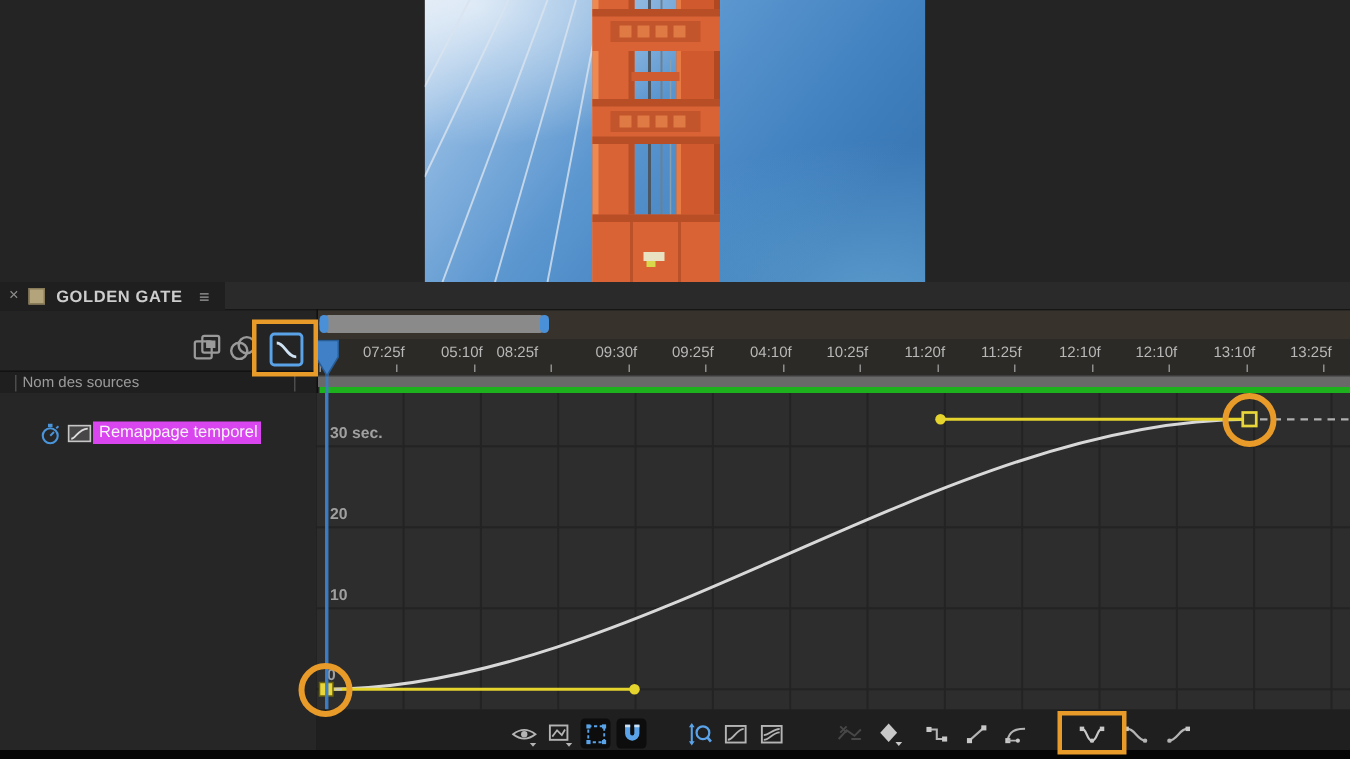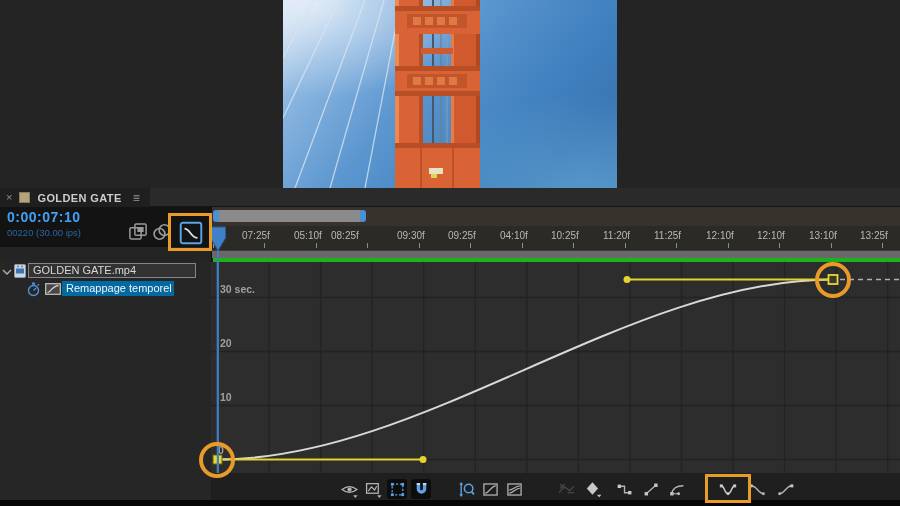--- a/index.html
+++ b/index.html
@@ -23,21 +23,21 @@
   .tc-main { position:absolute; left:7px; top:2px; color:#42a1f5; font-size:14px; font-weight:bold; letter-spacing:.5px; }
   .tc-sub  { position:absolute; left:7px; top:20px; color:#27679f; font-size:9.5px; }
   .hdr-ic { position:absolute; top:222px; width:20px; height:20px; }
   .col-header { position:absolute; left:0; top:247px; width:211px; height:15px; background:#1f1f1f; border-top:1px solid #121212; }
   .col-header span { position:absolute; left:15px; top:2px; font-size:10px; color:#9c9c9c; }
   .col-sep { position:absolute; top:2px; width:1px; height:11px; background:#4c4c4c; }
   .lp-body { position:absolute; left:0; top:262px; width:211px; height:238px; background:#262626; }
   .row1 { position:absolute; left:0; top:0; width:211px; height:18px; }
   .row2 { position:absolute; left:0; top:18px; width:211px; height:18px; }
   .name-box { position:absolute; left:28px; top:1px; width:168px; height:15px; border:1px solid #868686; background:#323232; color:#d8d8d8; font-size:11px; line-height:13px; padding-left:4px; white-space:nowrap; }
-  .prop-box { position:absolute; left:62px; top:1px; width:112px; height:15px; background:#0369a1; color:#f5f5f5; font-size:11px; line-height:15px; padding-left:4px; white-space:nowrap; }
+  .prop-box { position:absolute; left:62px; top:1px; width:112px; height:15px; background:#d946ef; color:#f5f5f5; font-size:11px; line-height:15px; padding-left:4px; white-space:nowrap; }
   .vdivider { position:absolute; left:211px; top:206px; width:1px; height:294px; background:#0f0f0f; }
 
   
   .navstrip { position:absolute; left:212px; top:207px; width:688px; height:19px; background:#37332c; }
   .navbar { position:absolute; left:1px; top:3px; width:153px; height:12px; background:#8a8a8a; border-radius:6px; }
   .navcap { position:absolute; top:0; width:6px; height:12px; background:#4a90d9; border-radius:3px; }
   .ruler { position:absolute; left:212px; top:226px; width:688px; height:24px; background:#2b2a26; overflow:hidden; }
   .rl { position:absolute; top:4px; width:44px; margin-left:-22px; font-size:10px; color:#b8b8b8; }
   .tick { position:absolute; top:17px; width:1px; height:5px; background:#8d8d8d; }
   .navbar2 { position:absolute; left:212px; top:250px; width:688px; height:8px; background:#696969; border-top:1px solid #3c3c3c; }
@@ -144,24 +144,20 @@
 
   <div class="panel-header">
     <div class="tab">
       <span class="tab-close">×</span>
       <span class="tab-square"></span>
       <span class="tab-title">GOLDEN GATE</span>
       <span class="tab-menu">≡</span>
     </div>
   </div>
 
-  <div class="tc-block">
-    <div class="tc-main">0:00:07:10</div>
-    <div class="tc-sub">00220 (30.00 ips)</div>
-  </div>
 
   <span class="hdr-ic" style="left:128px">
     <svg width="20" height="20" viewBox="0 0 16 16">
         <g stroke="#9a9a9a" fill="none" stroke-width="1.2">
           <rect x="1.5" y="4.5" width="9" height="9" rx="1"></rect>
           <rect x="5.5" y="1.5" width="9" height="9" rx="1"></rect>
         </g>
         <rect x="7.5" y="4" width="5" height="4" fill="#9a9a9a"></rect>
       </svg>
   </span>
@@ -173,34 +169,27 @@
         </g>
       </svg>
   </span>
   <span class="hdr-ic" style="left:178px; top:220px; width:26px; height:26px">
     <svg width="26" height="26" viewBox="0 0 24 24">
         <rect x="2.5" y="2.5" width="19" height="19" rx="2" fill="none" stroke="#5ba3e8" stroke-width="1.8"></rect>
         <path d="M6,8 C11,8 12,16.5 18,16.5" fill="none" stroke="#cfe2f4" stroke-width="1.7"></path>
       </svg>
   </span>
 
+  <div class="col-header">
+    <span>Nom des sources</span>
+    <span class="col-sep" style="left:10px"></span>
+    <span class="col-sep" style="left:196px"></span>
+  </div>
 
   <div class="lp-body">
-    <div class="row1">
-      <svg style="position:absolute;left:2px;top:6px" width="10" height="8" viewBox="0 0 10 8">
-          <polyline points="1,2 5,6 9,2" fill="none" stroke="#b0b0b0" stroke-width="1.4"></polyline>
-        </svg>
-      <svg style="position:absolute;left:14px;top:2px" width="12" height="14" viewBox="0 0 12 14">
-          <rect x="0.5" y="0.5" width="11" height="13" rx="1" fill="#cdd6e0" stroke="#8899aa"></rect>
-          <rect x="2" y="4.5" width="8" height="5" fill="#3a76b6"></rect>
-          <circle cx="4" cy="2.5" r="1" fill="#6e7f90"></circle>
-          <circle cx="8" cy="2.5" r="1" fill="#6e7f90"></circle>
-        </svg>
-      <div class="name-box">GOLDEN GATE.mp4</div>
-    </div>
     <div class="row2">
       <svg style="position:absolute;left:26px;top:2px" width="15" height="15" viewBox="0 0 15 15">
           <circle cx="7.5" cy="8.5" r="5" fill="none" stroke="#4a94da" stroke-width="1.4"></circle>
           <line x1="7.5" y1="8.5" x2="10" y2="6" stroke="#4a94da" stroke-width="1.3"></line>
           <rect x="6" y="0.5" width="3" height="2.2" fill="#4a94da"></rect>
           <line x1="11.5" y1="3.5" x2="13" y2="2.2" stroke="#4a94da" stroke-width="1.3"></line>
         </svg>
       <svg style="position:absolute;left:45px;top:3px" width="16" height="12" viewBox="0 0 16 12">
           <rect x="0.7" y="0.7" width="14.6" height="10.6" fill="#474747" stroke="#c6c6c6" stroke-width="1.2"></rect>
           <path d="M2.5,9.5 C5.5,9.5 7,3 13.5,2.7" fill="none" stroke="#dcdcdc" stroke-width="1.2"></path>

